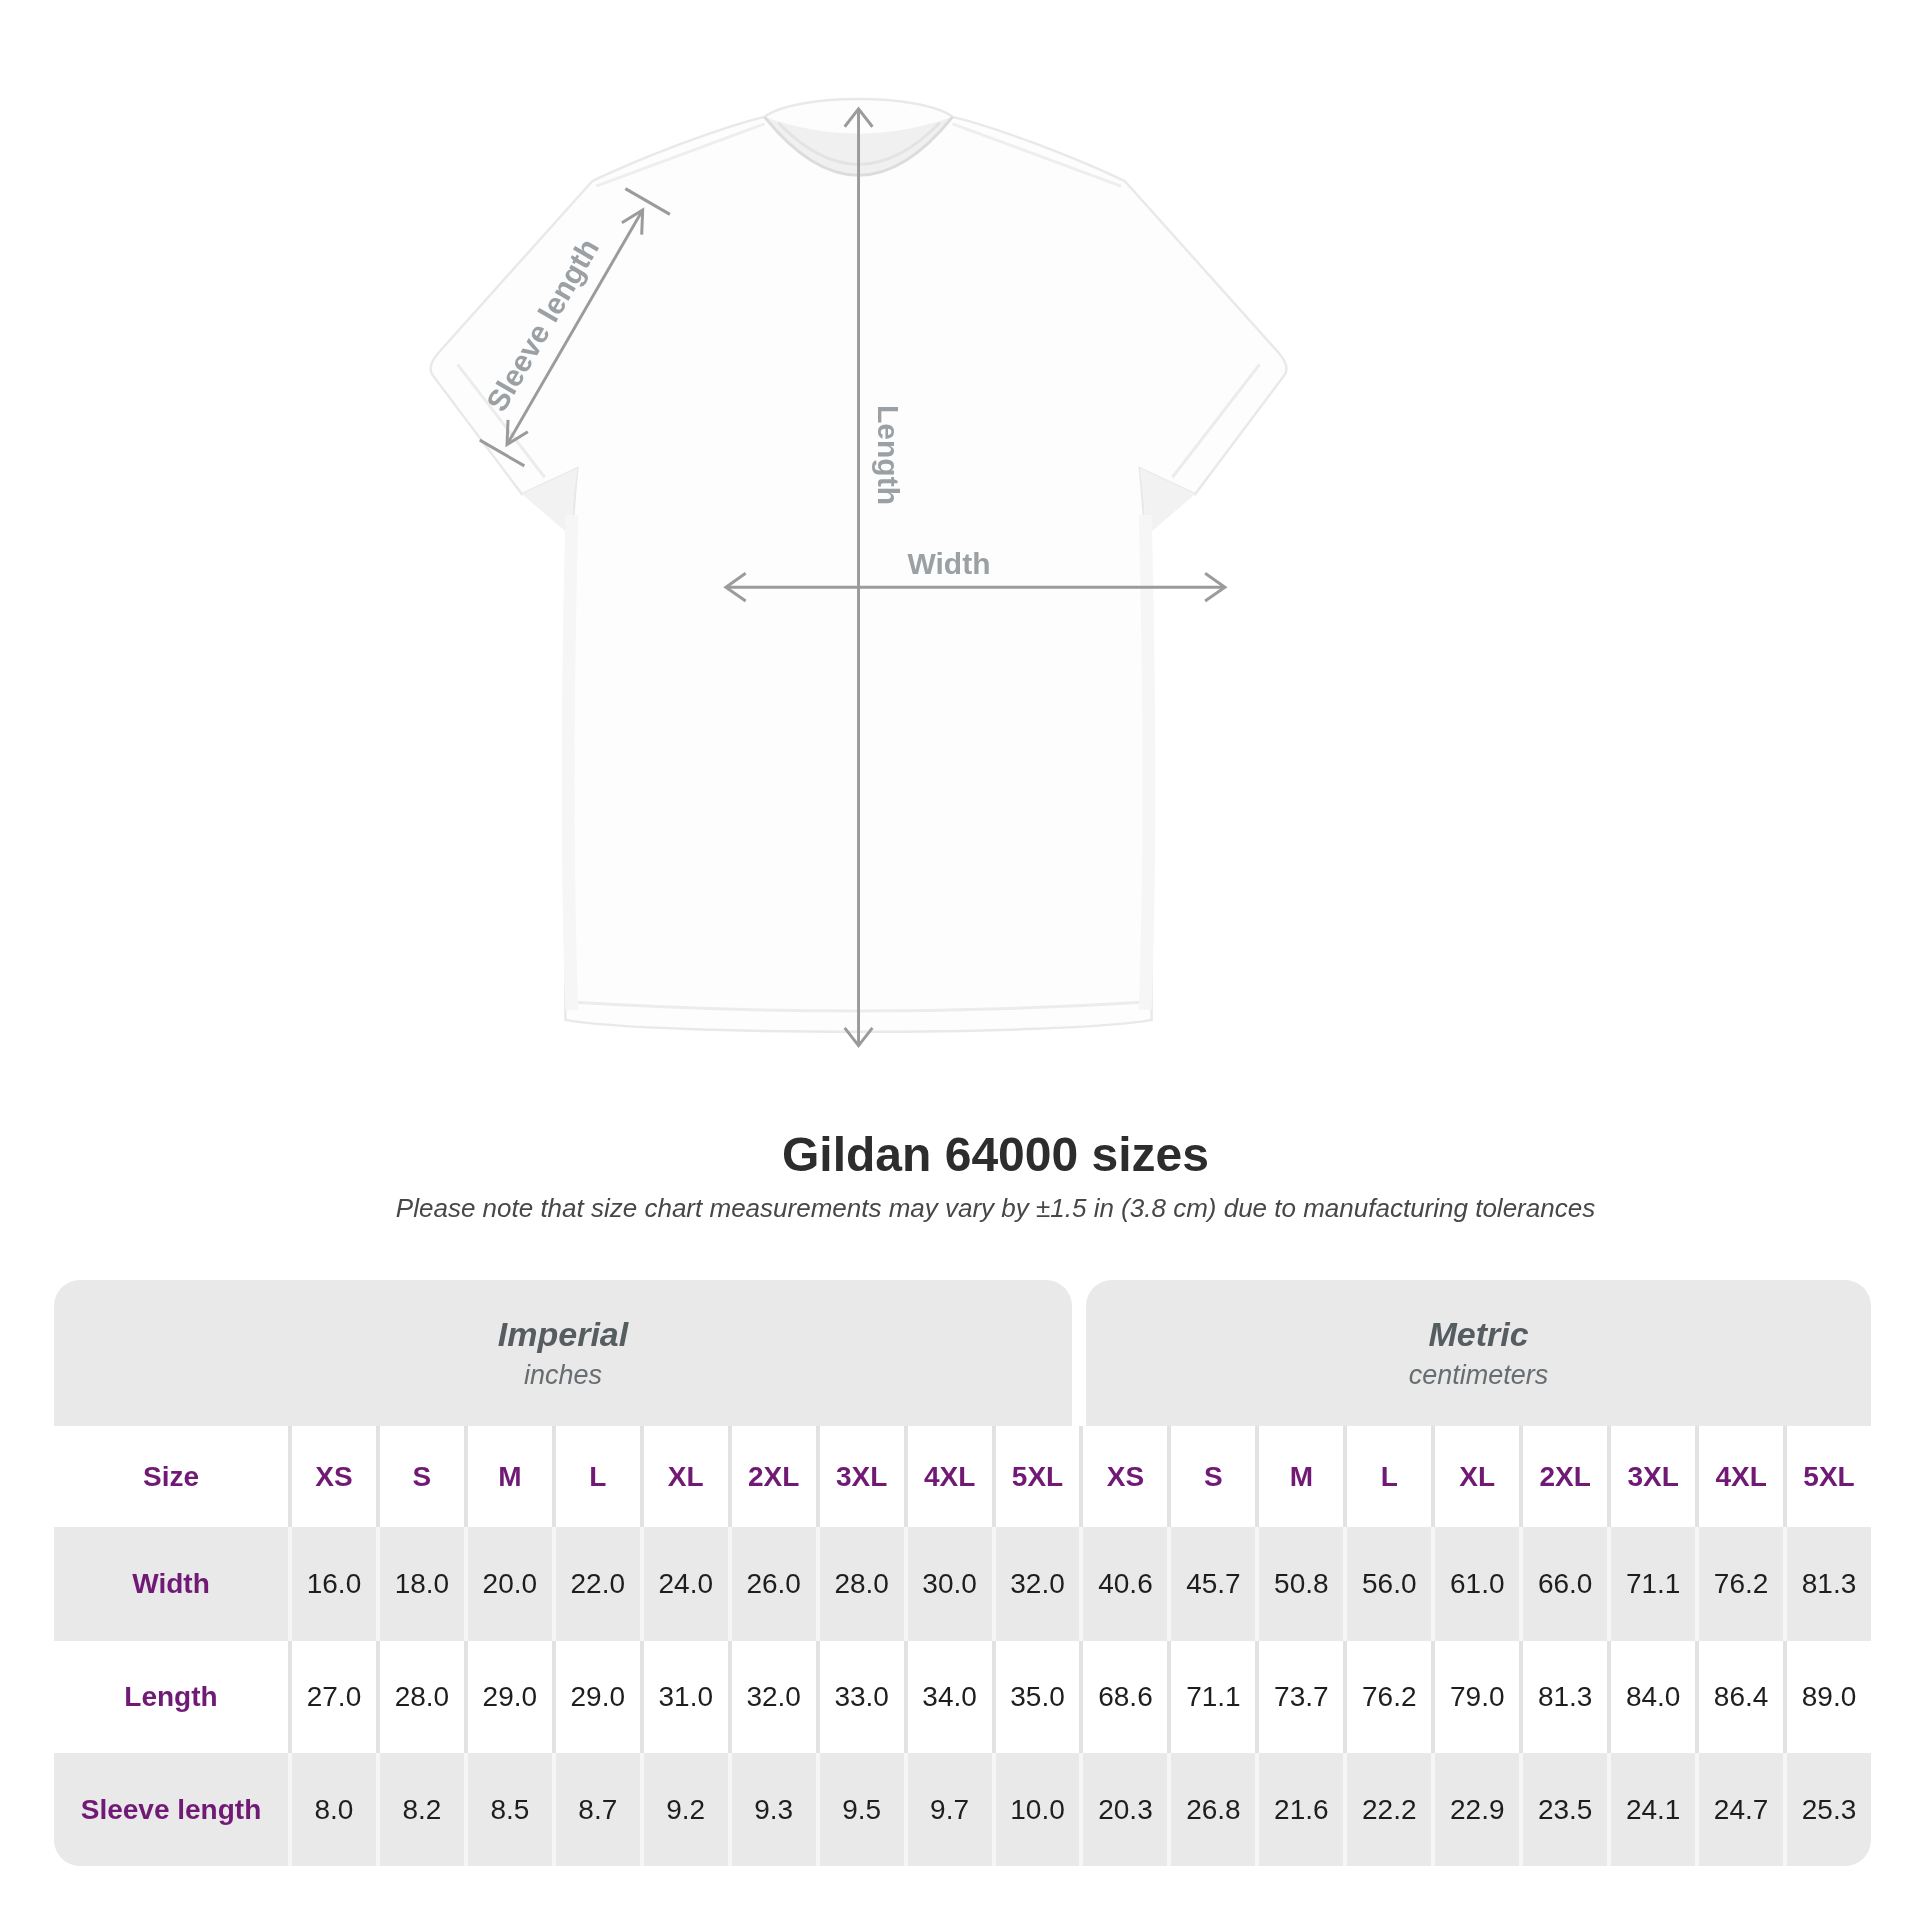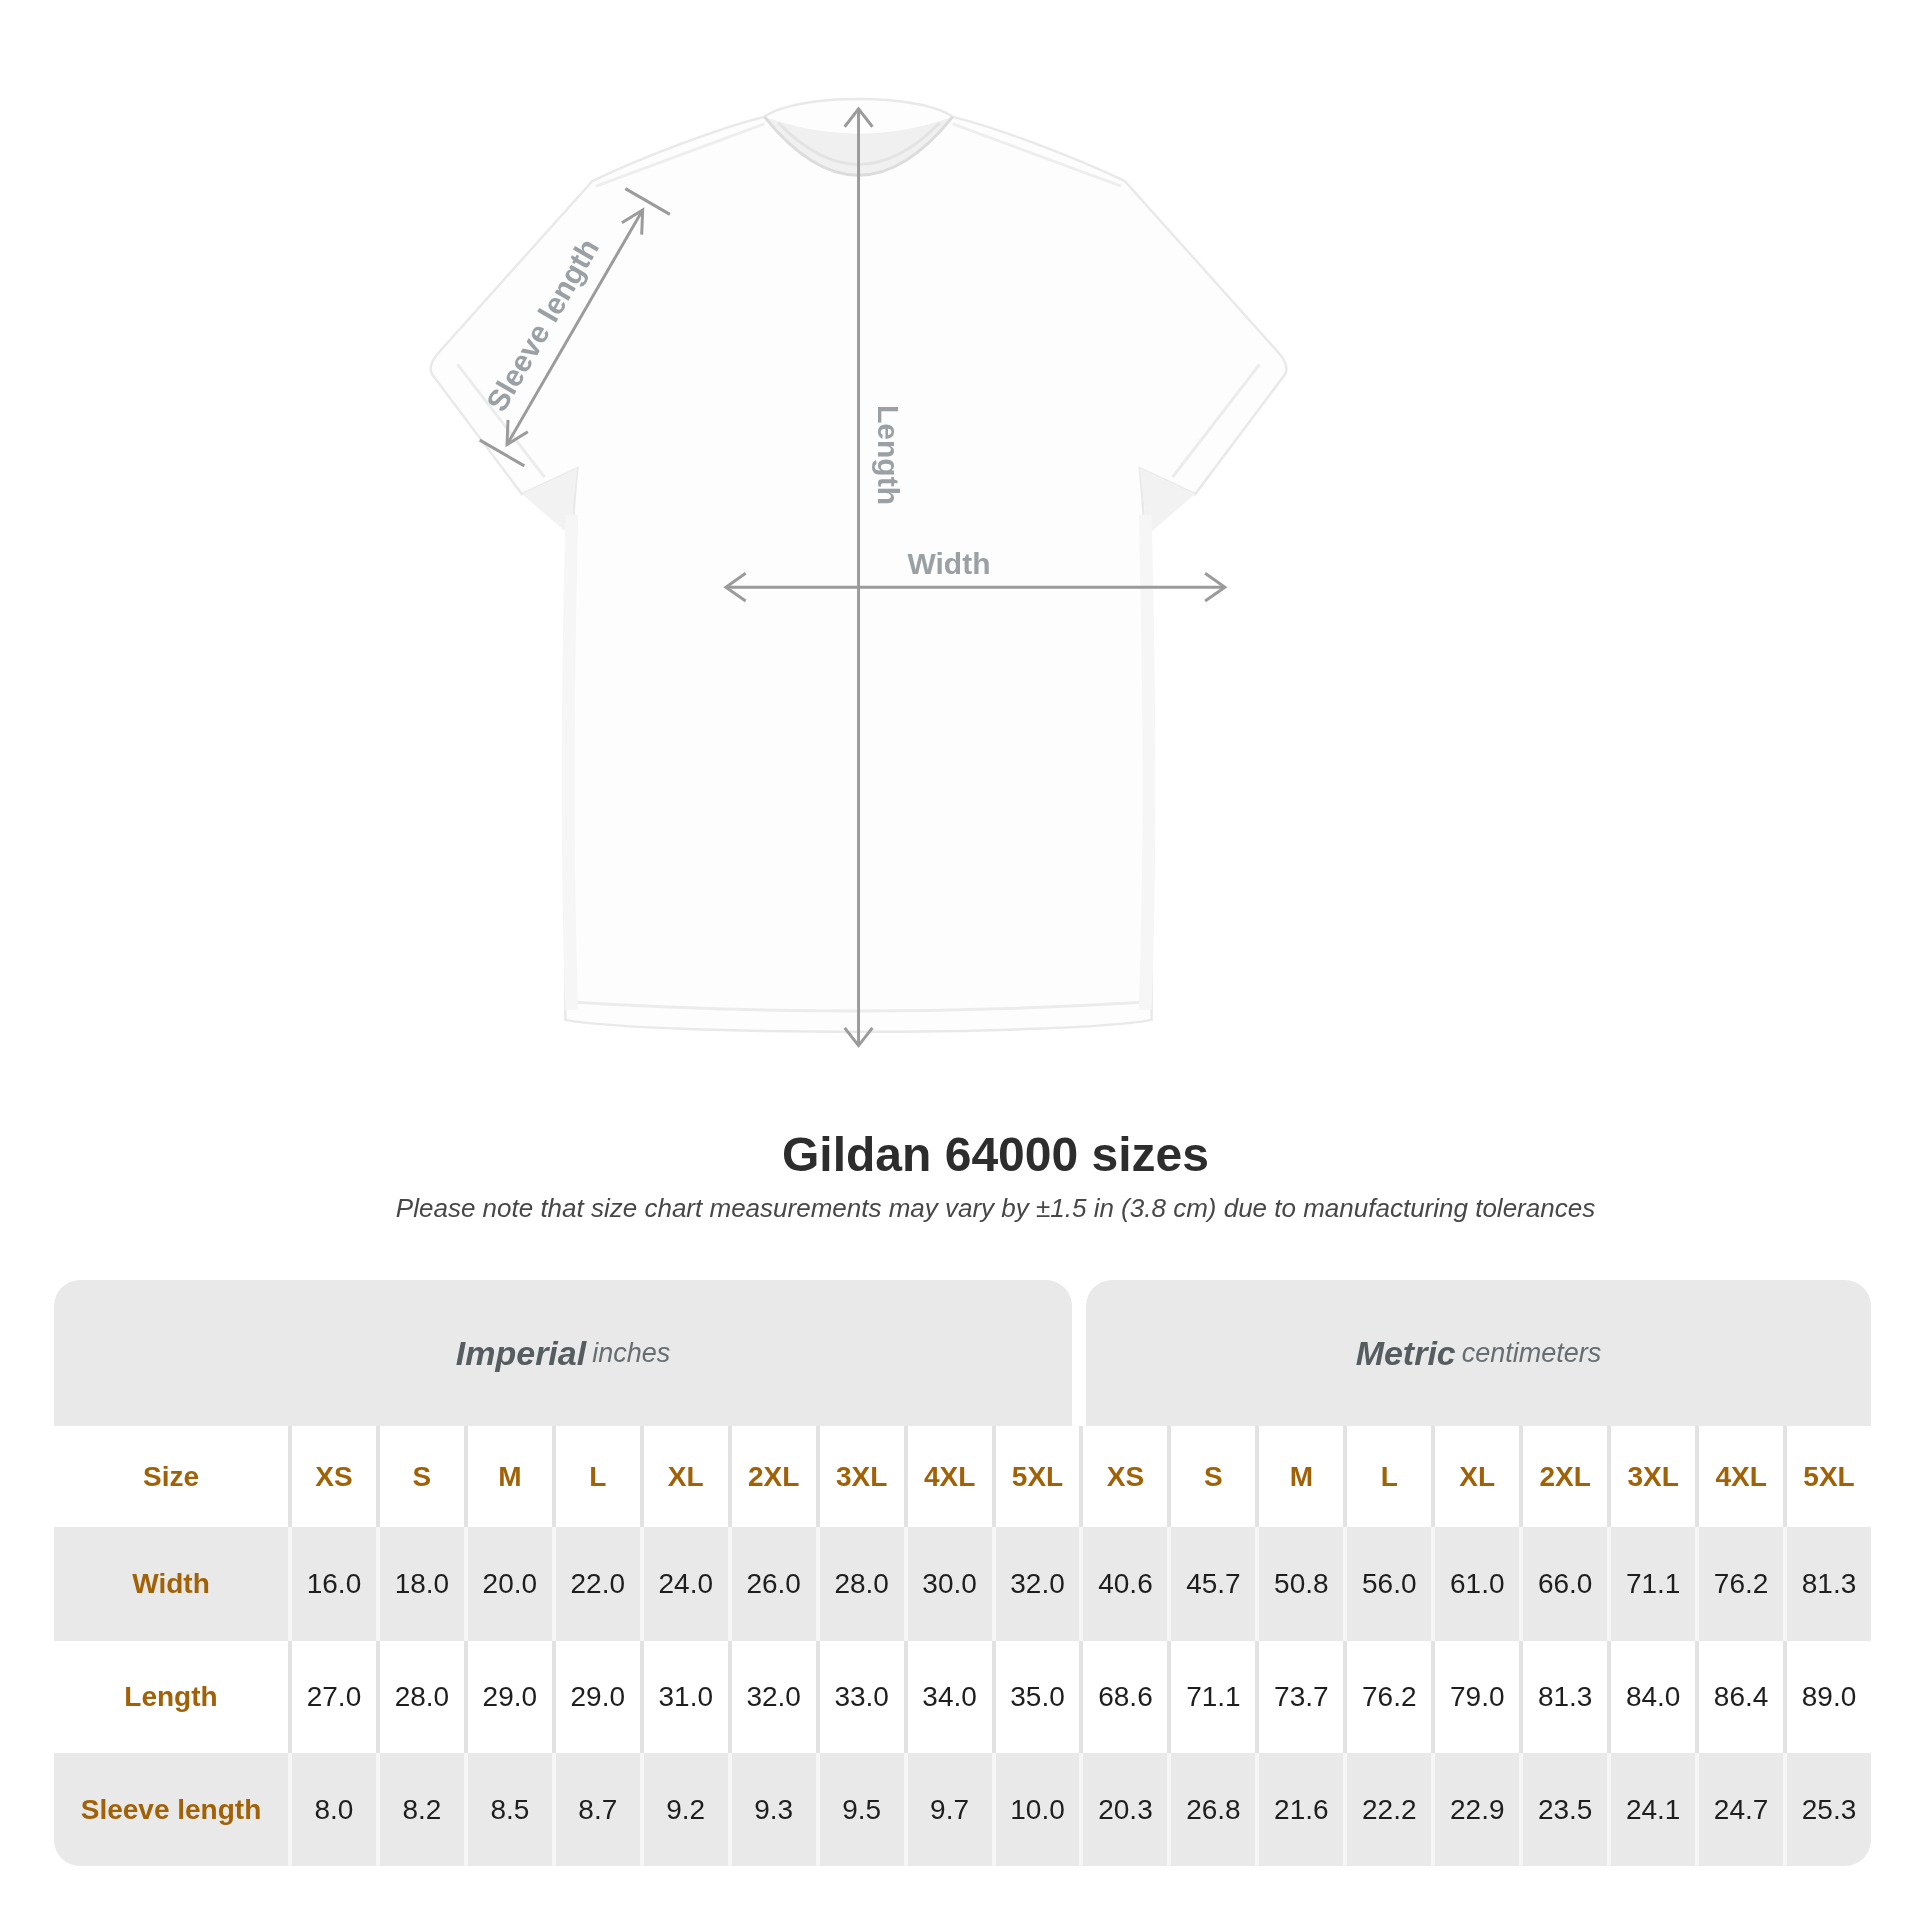--- a/index.html
+++ b/index.html
@@ -16,32 +16,32 @@
   
   .page-title{position:absolute;left:0;top:1127px;width:1927px;text-align:center;
     font-size:48px;font-weight:bold;color:#2d2d2d;padding-left:32px;}
   .page-subtitle{position:absolute;left:0;top:1193px;width:1927px;text-align:center;
     font-size:26px;font-style:italic;color:#474747;margin-left:32px;}
 
   
   .size-table{position:absolute;left:54px;top:1280px;width:1817px;}
   .section-row{display:flex;height:146px;}
   .section-panel{background:#e9e9e9;border-radius:26px 26px 0 0;display:flex;
-    flex-direction:row;align-items:center;justify-content:center;gap:6px;}
+    flex-direction:column;align-items:center;justify-content:center;gap:6px;}
   .section-panel.imperial{width:1018px;}
   .section-gap{width:14px;background:#ffffff;}
   .section-panel.metric{flex:1;}
   .section-label{font-size:34px;font-weight:bold;font-style:italic;color:#565d61;}
   .section-unit{font-size:27px;font-style:italic;color:#676d70;}
 
   .size-grid{display:grid;grid-template-columns:234px repeat(18,1fr);
     grid-template-rows:101px 114px 112px 113px;
     border-radius:0 0 26px 26px;overflow:hidden;}
   .cell{display:flex;align-items:center;justify-content:center;white-space:nowrap;}
-  .cell.head{font-size:28px;font-weight:bold;color:#a16207;}
+  .cell.head{font-size:28px;font-weight:bold;color:#701a75;}
   .cell.val{font-size:28px;color:#1e1e1e;}
   .r-white{background:#ffffff;}
   .r-gray{background:#e9e9e9;}
   .r-white.sep{border-left:4px solid #e2e2e2;}
   .r-gray.sep{border-left:4px solid #f6f6f6;}
 </style>
 </head>
 <body>
 
 <div class="canvas">

